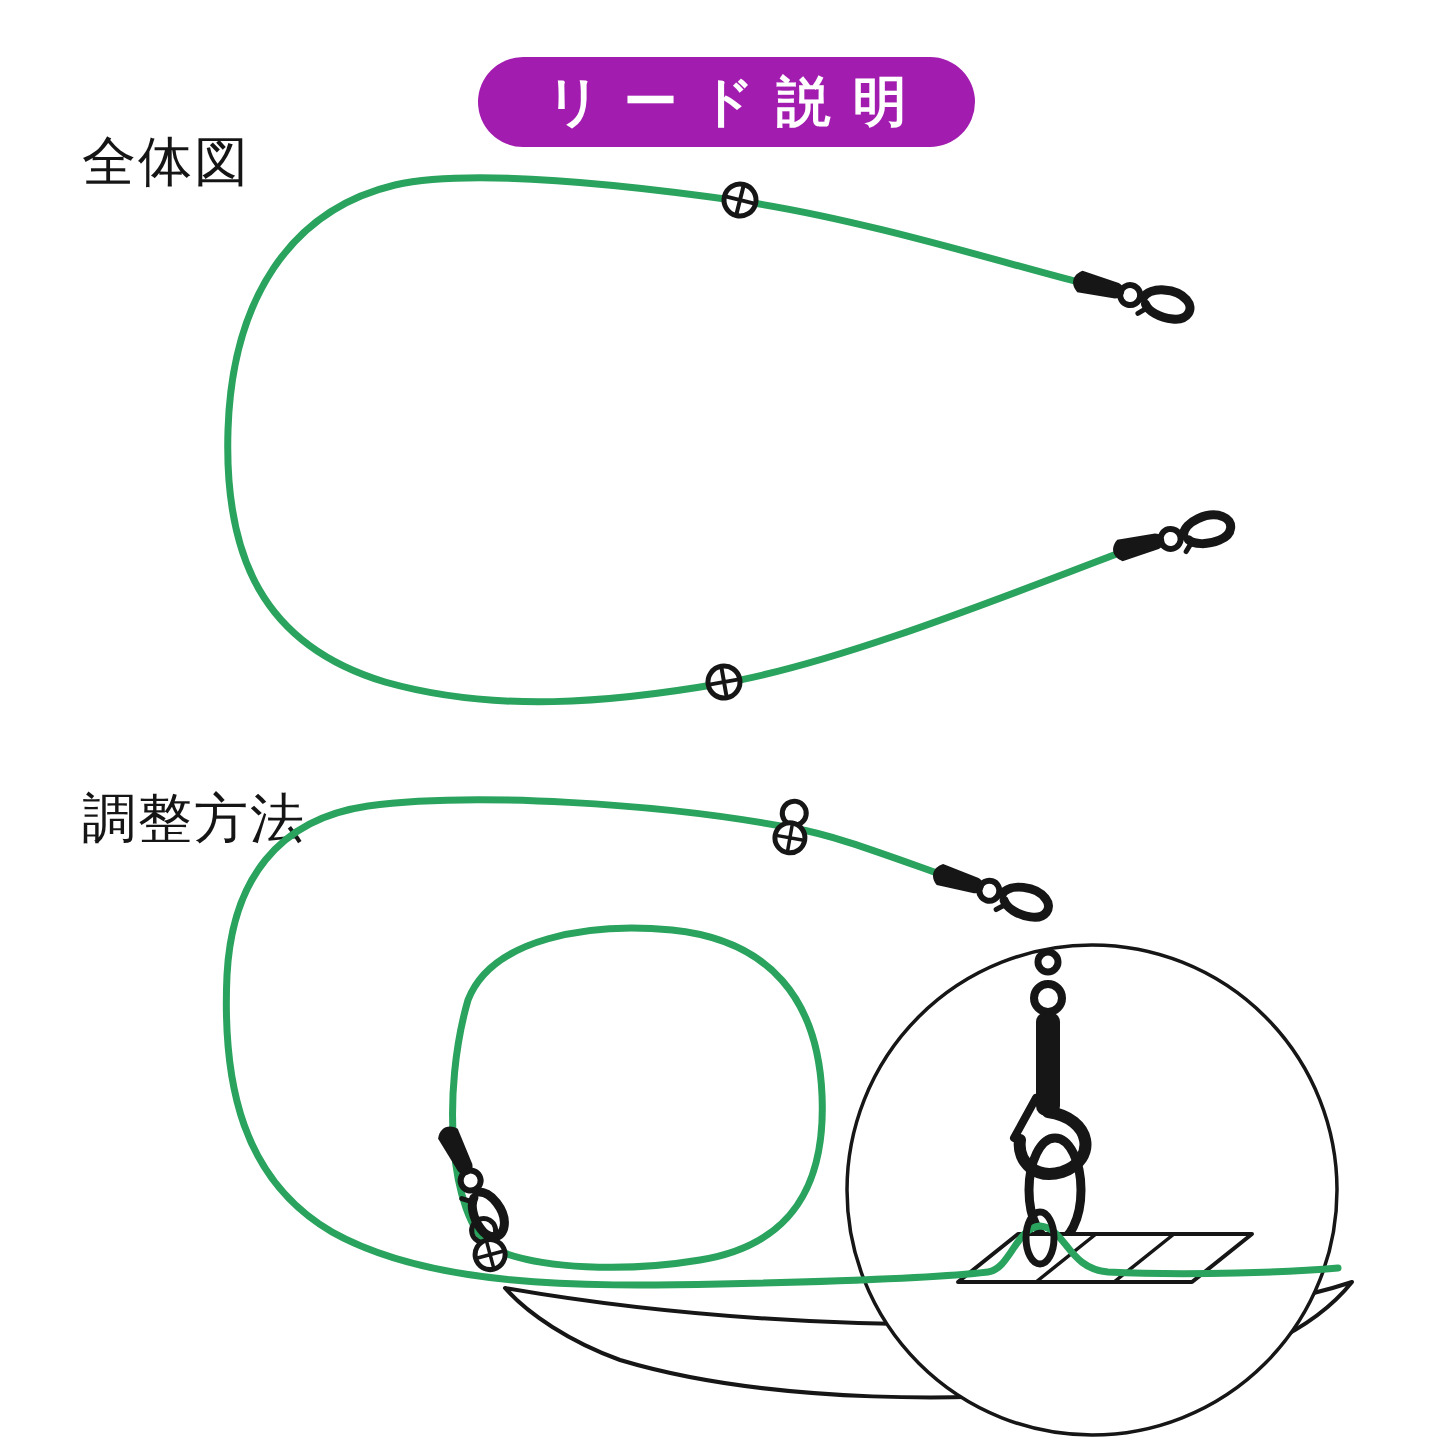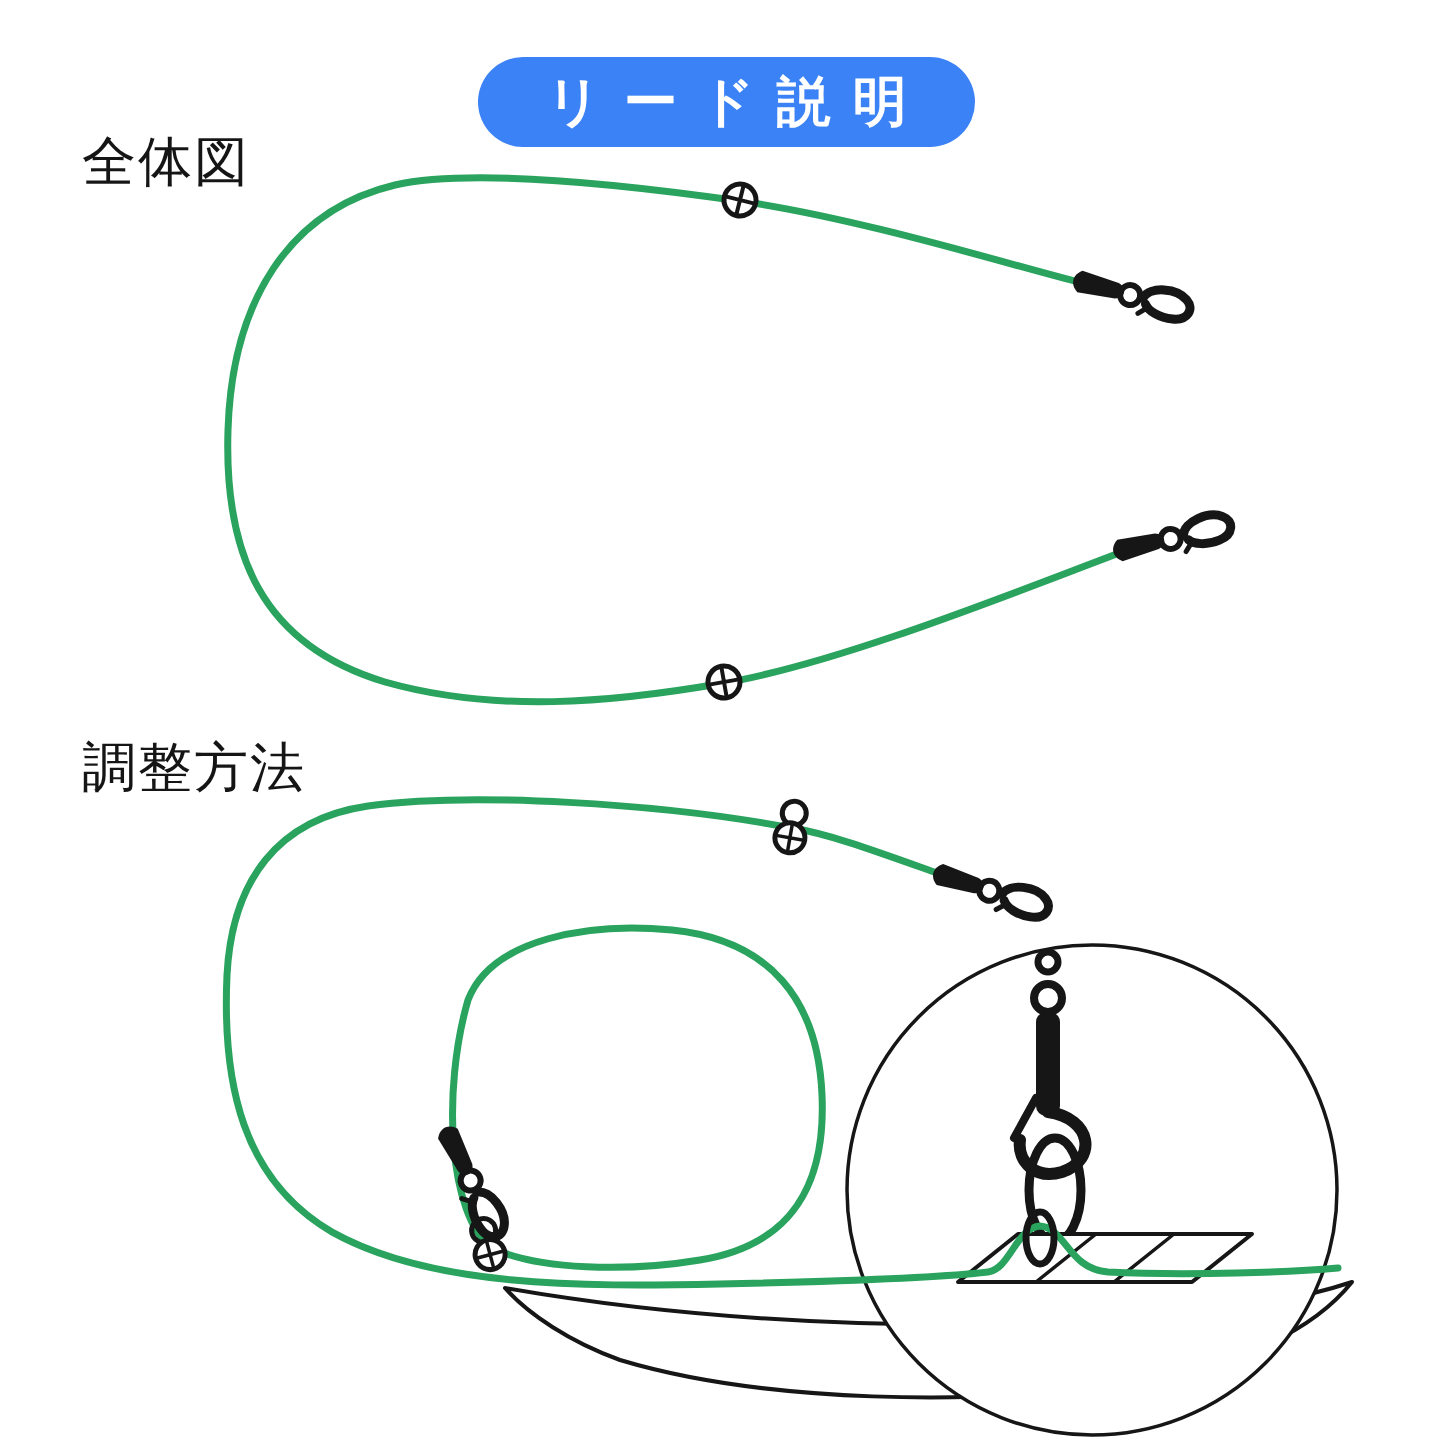--- a/index.html
+++ b/index.html
@@ -1,32 +1,32 @@
 <!DOCTYPE html>
 <html><head>
 <meta charset="utf-8">
 <style>
   html,body{margin:0;padding:0;background:#ffffff;}
   body{width:1445px;height:1445px;position:relative;overflow:hidden;
        font-family:"DejaVu Sans","Liberation Sans",sans-serif;}
   .pill{
     position:absolute;left:478px;top:57px;width:497px;height:90px;
-    background:#3b82f6;border-radius:45px;
+    background:#a21caf;border-radius:45px;
     display:flex;align-items:center;justify-content:center;
   }
   .pill span{
     color:#ffffff;font-size:54px;font-weight:bold;
     letter-spacing:22px;text-indent:22px;white-space:nowrap;
   }
   .section-label{
     position:absolute;color:#151515;font-size:54px;font-weight:400;
     letter-spacing:2px;
   }
   #label-overall{left:82px;top:126px;}
-  #label-adjust{left:82px;top:732px;}
+  #label-adjust{left:82px;top:783px;}
   svg{position:absolute;left:0;top:0;}
 </style>
 </head>
 <body>
 
 <div class="pill">
   <span>リード説明</span>
 </div>
 
 <div id="label-overall" class="section-label">全体図</div>

